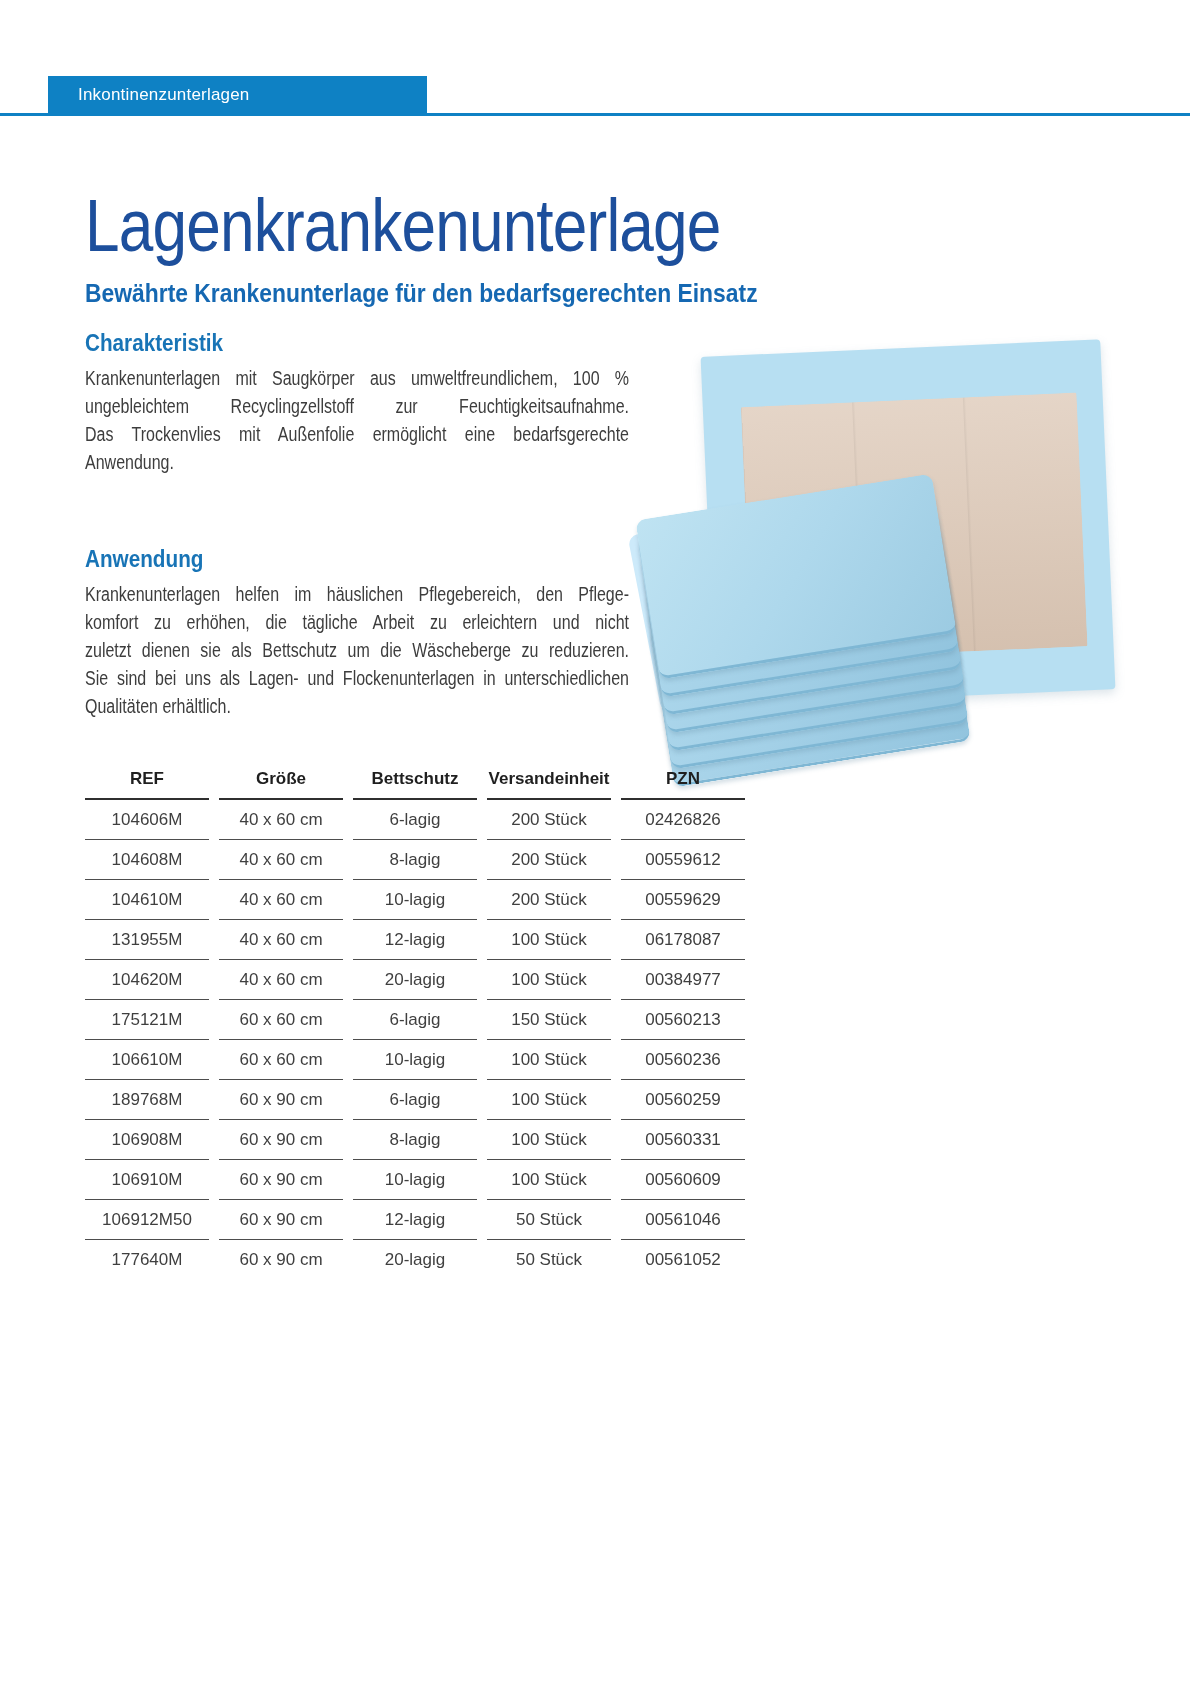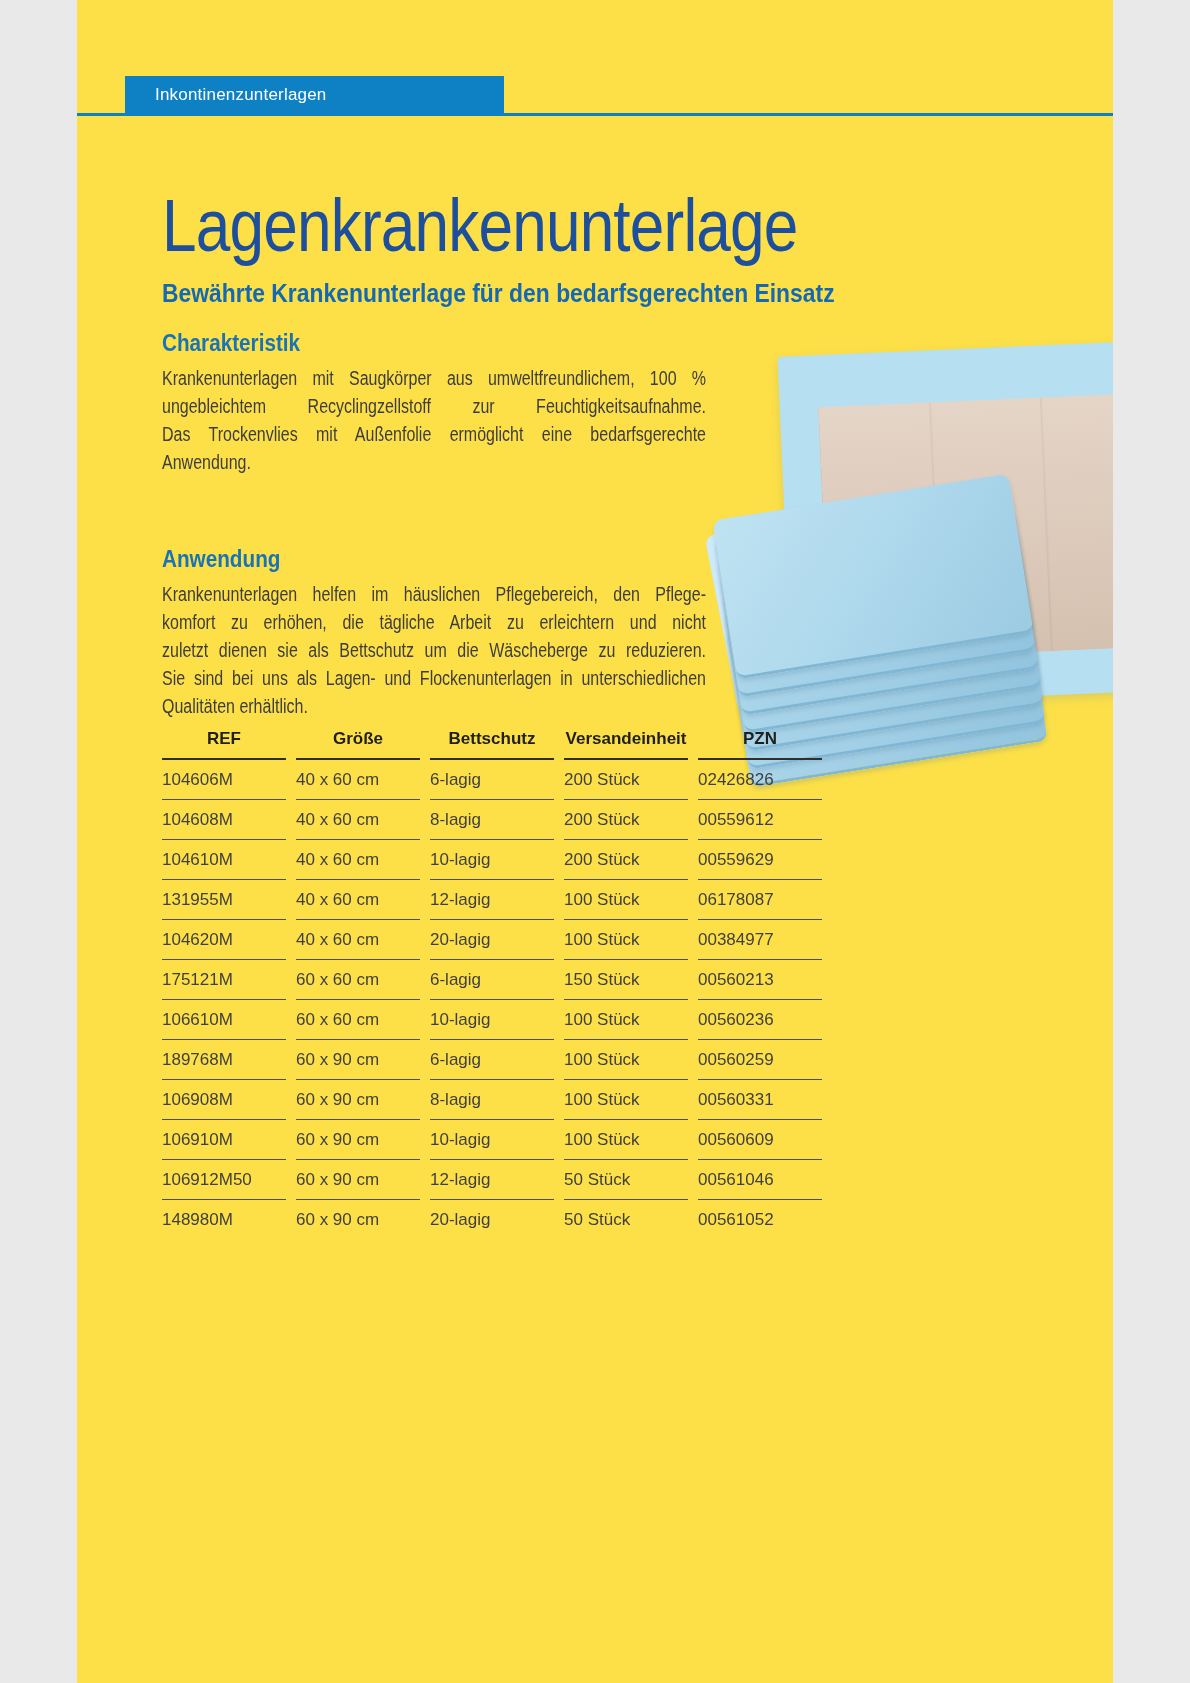--- a/index.html
+++ b/index.html
@@ -1,19 +1,19 @@
 <!DOCTYPE html>
 <html><head>
 <meta charset="utf-8">
 <style>
   html,body { margin:0; padding:0; background:#e9e9e9; }
   .page {
-    position:relative; width:1016px; height:1683px; margin:0 auto;
-    background:#fde047; overflow:hidden;
-    font-family:"Liberation Sans", sans-serif; color:#3d3d3d;padding-left:20px;
+    position:relative; width:1190px; height:1683px; margin:0 auto;
+    background:#ffffff; overflow:hidden;
+    font-family:"Liberation Sans", sans-serif; color:#3d3d3d;
   }
 
   
   .category-bar {
     position:absolute; left:48px; top:76px; width:379px; height:37px;
     background:#0e81c4; display:flex; align-items:center;
   }
   .category-bar .label {
     color:#ffffff; font-size:17px; padding-left:30px; letter-spacing:0.2px;
   }
@@ -88,33 +88,33 @@
   .pad-layer.l3 { left:16px; top:62px; }
   .pad-layer.l4 { left:18px; top:80px; }
   .pad-layer.l5 { left:20px; top:98px; }
   .pad-layer.l6 { left:22px; top:116px; }
   .pad-layer.top {
     left:8px; top:8px;
     background:linear-gradient(130deg,#bfe3f2 0%, #aed8ec 50%, #9ccbe2 100%);
   }
 
   
-  .table-wrap { position:absolute; left:75px; top:720px; }
+  .table-wrap { position:absolute; left:75px; top:760px; }
   table.products {
     border-collapse:separate; border-spacing:10px 0; table-layout:fixed;
     width:680px;
   }
   table.products th {
     height:38px; font-size:17px; font-weight:bold; color:#1f1f1f;
     text-align:center; vertical-align:middle;
     border-bottom:2px solid #2f2f2f; padding:0;
   }
   table.products td {
     height:39px; font-size:17px; color:#3f3f3f;
-    vertical-align:middle;
+    text-align:center; vertical-align:middle;
     border-bottom:1px solid #4d4d4d; padding:0;
   }
   table.products tr:last-child td { border-bottom:none; }
 </style>
 </head>
 <body>
 
 <div class="page">
 
   <div class="category-bar">
@@ -241,21 +241,21 @@
             <td>00560609</td>
           </tr>
           <tr>
             <td>106912M50</td>
             <td>60 x 90 cm</td>
             <td>12-lagig</td>
             <td>50 Stück</td>
             <td>00561046</td>
           </tr>
           <tr>
-            <td>148980M</td>
+            <td>177640M</td>
             <td>60 x 90 cm</td>
             <td>20-lagig</td>
             <td>50 Stück</td>
             <td>00561052</td>
           </tr>
         </tbody>
     </table>
   </div>
 
 </div>

